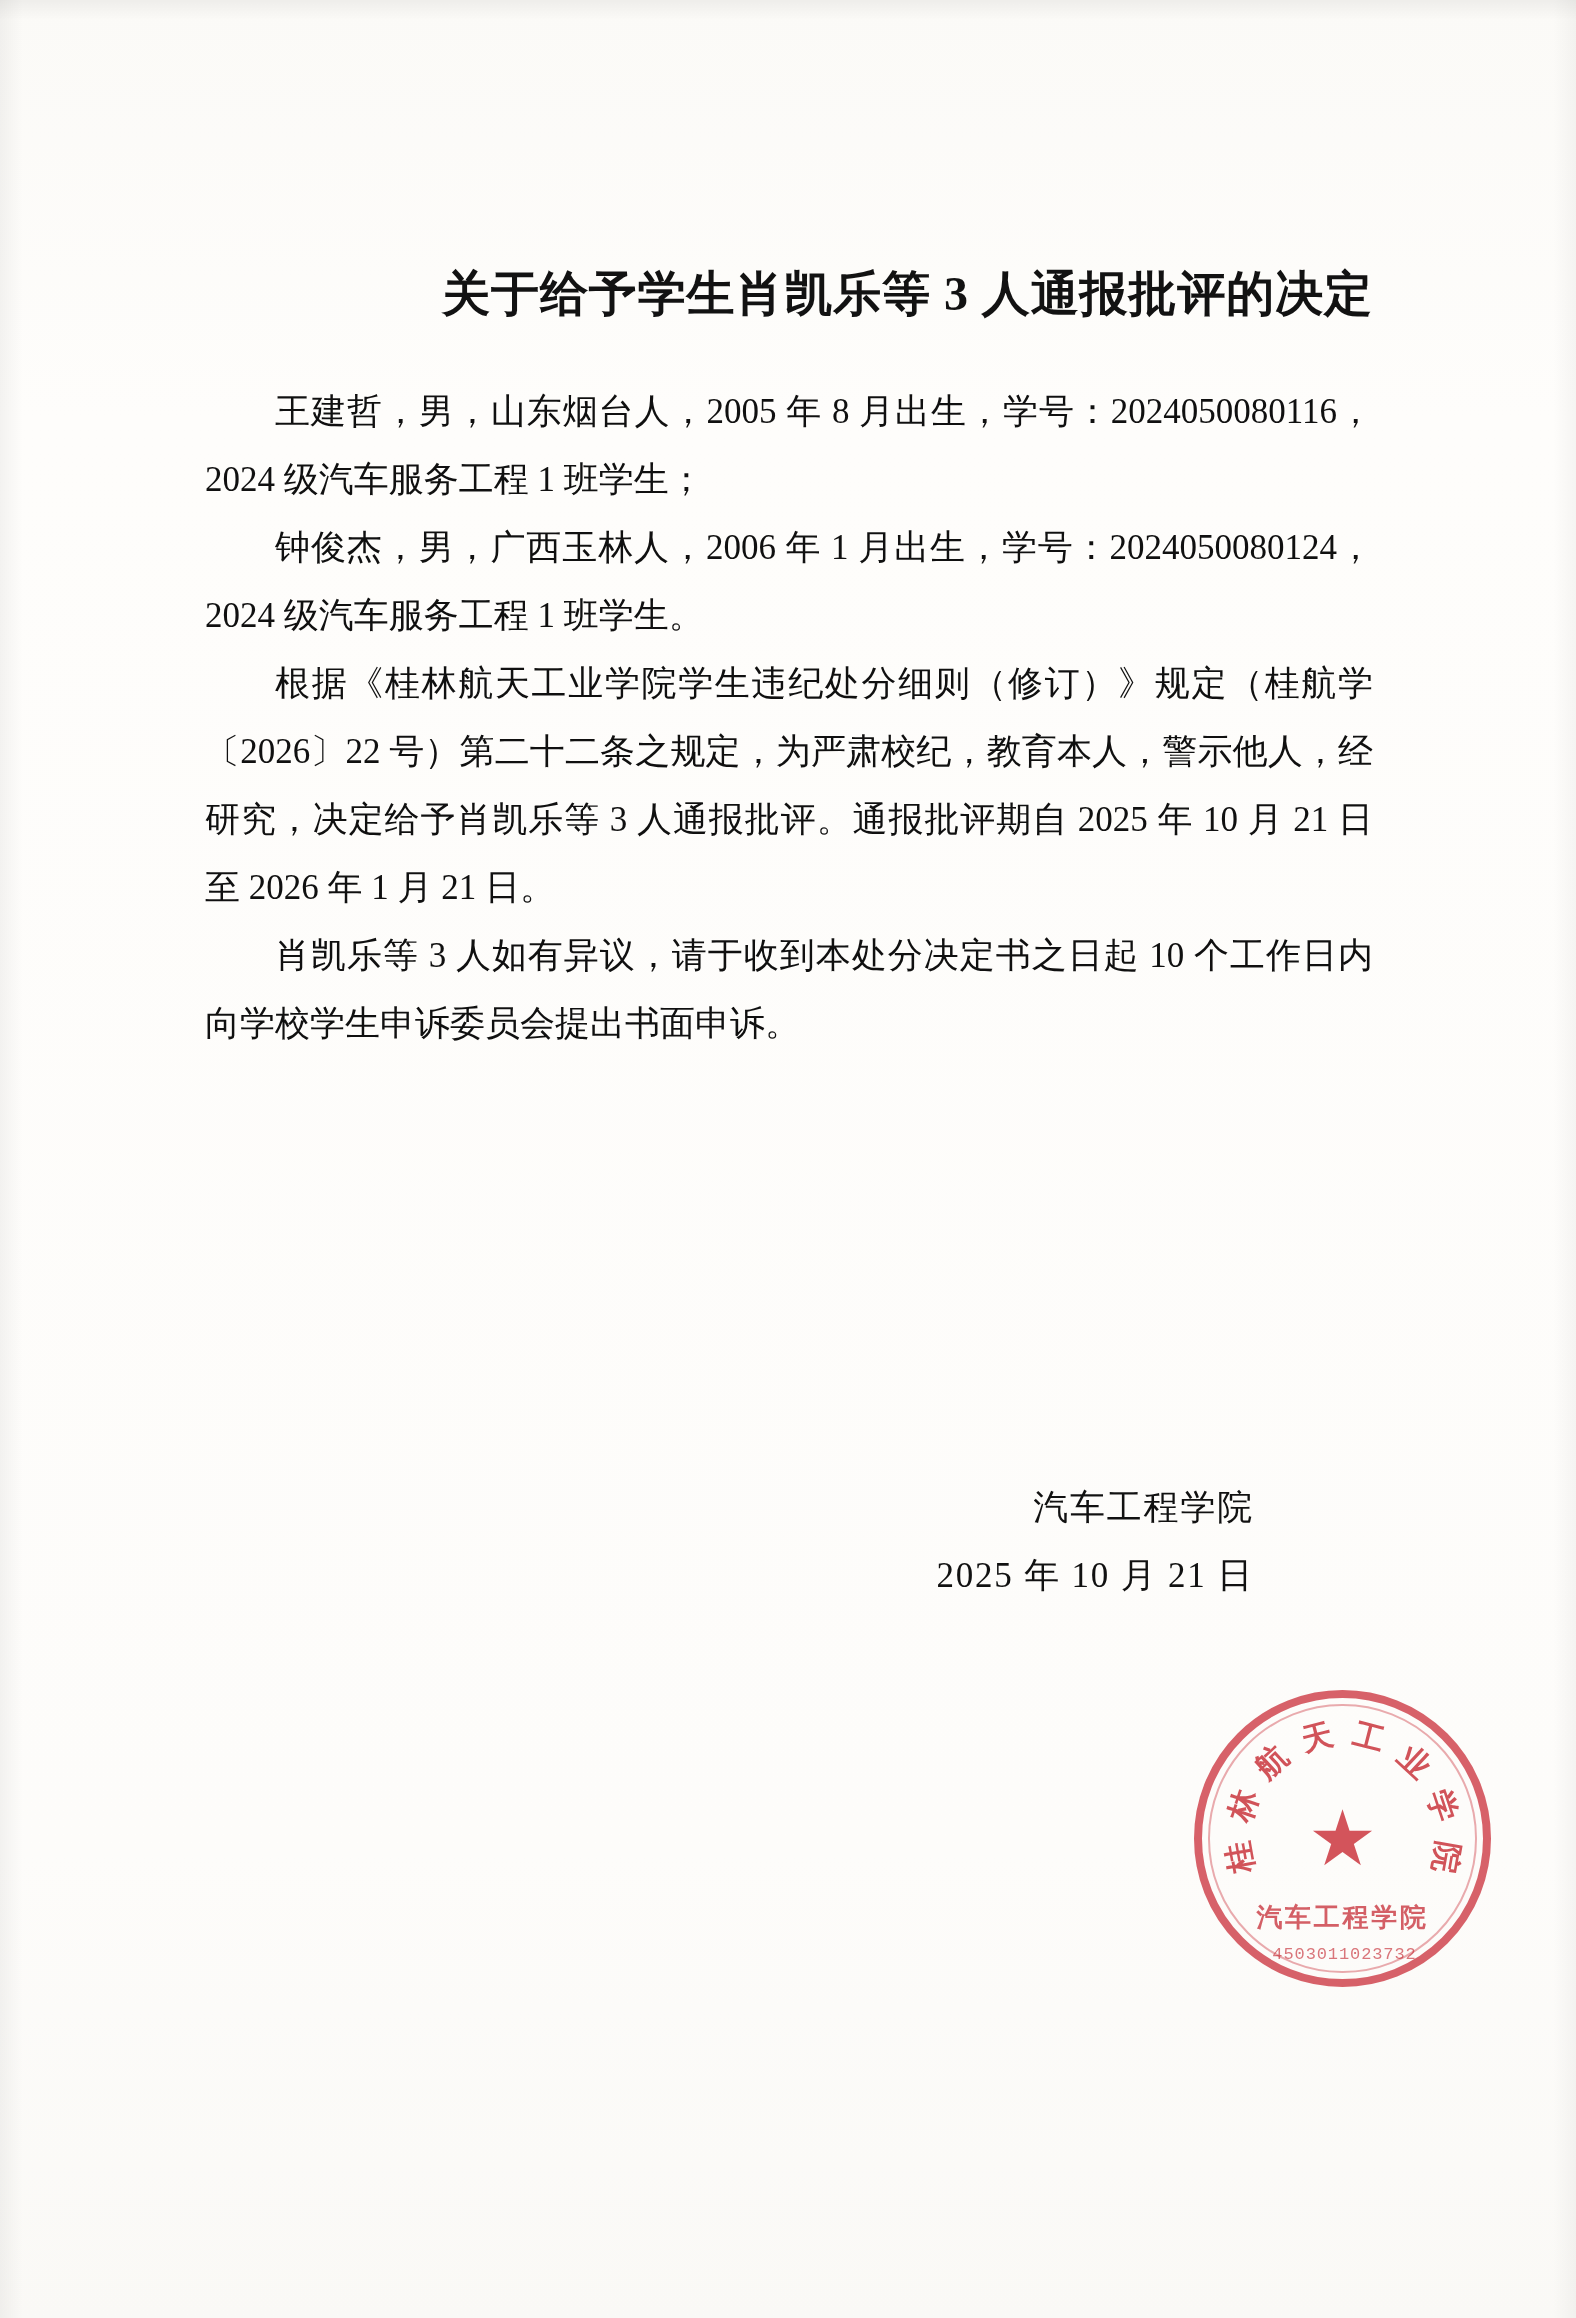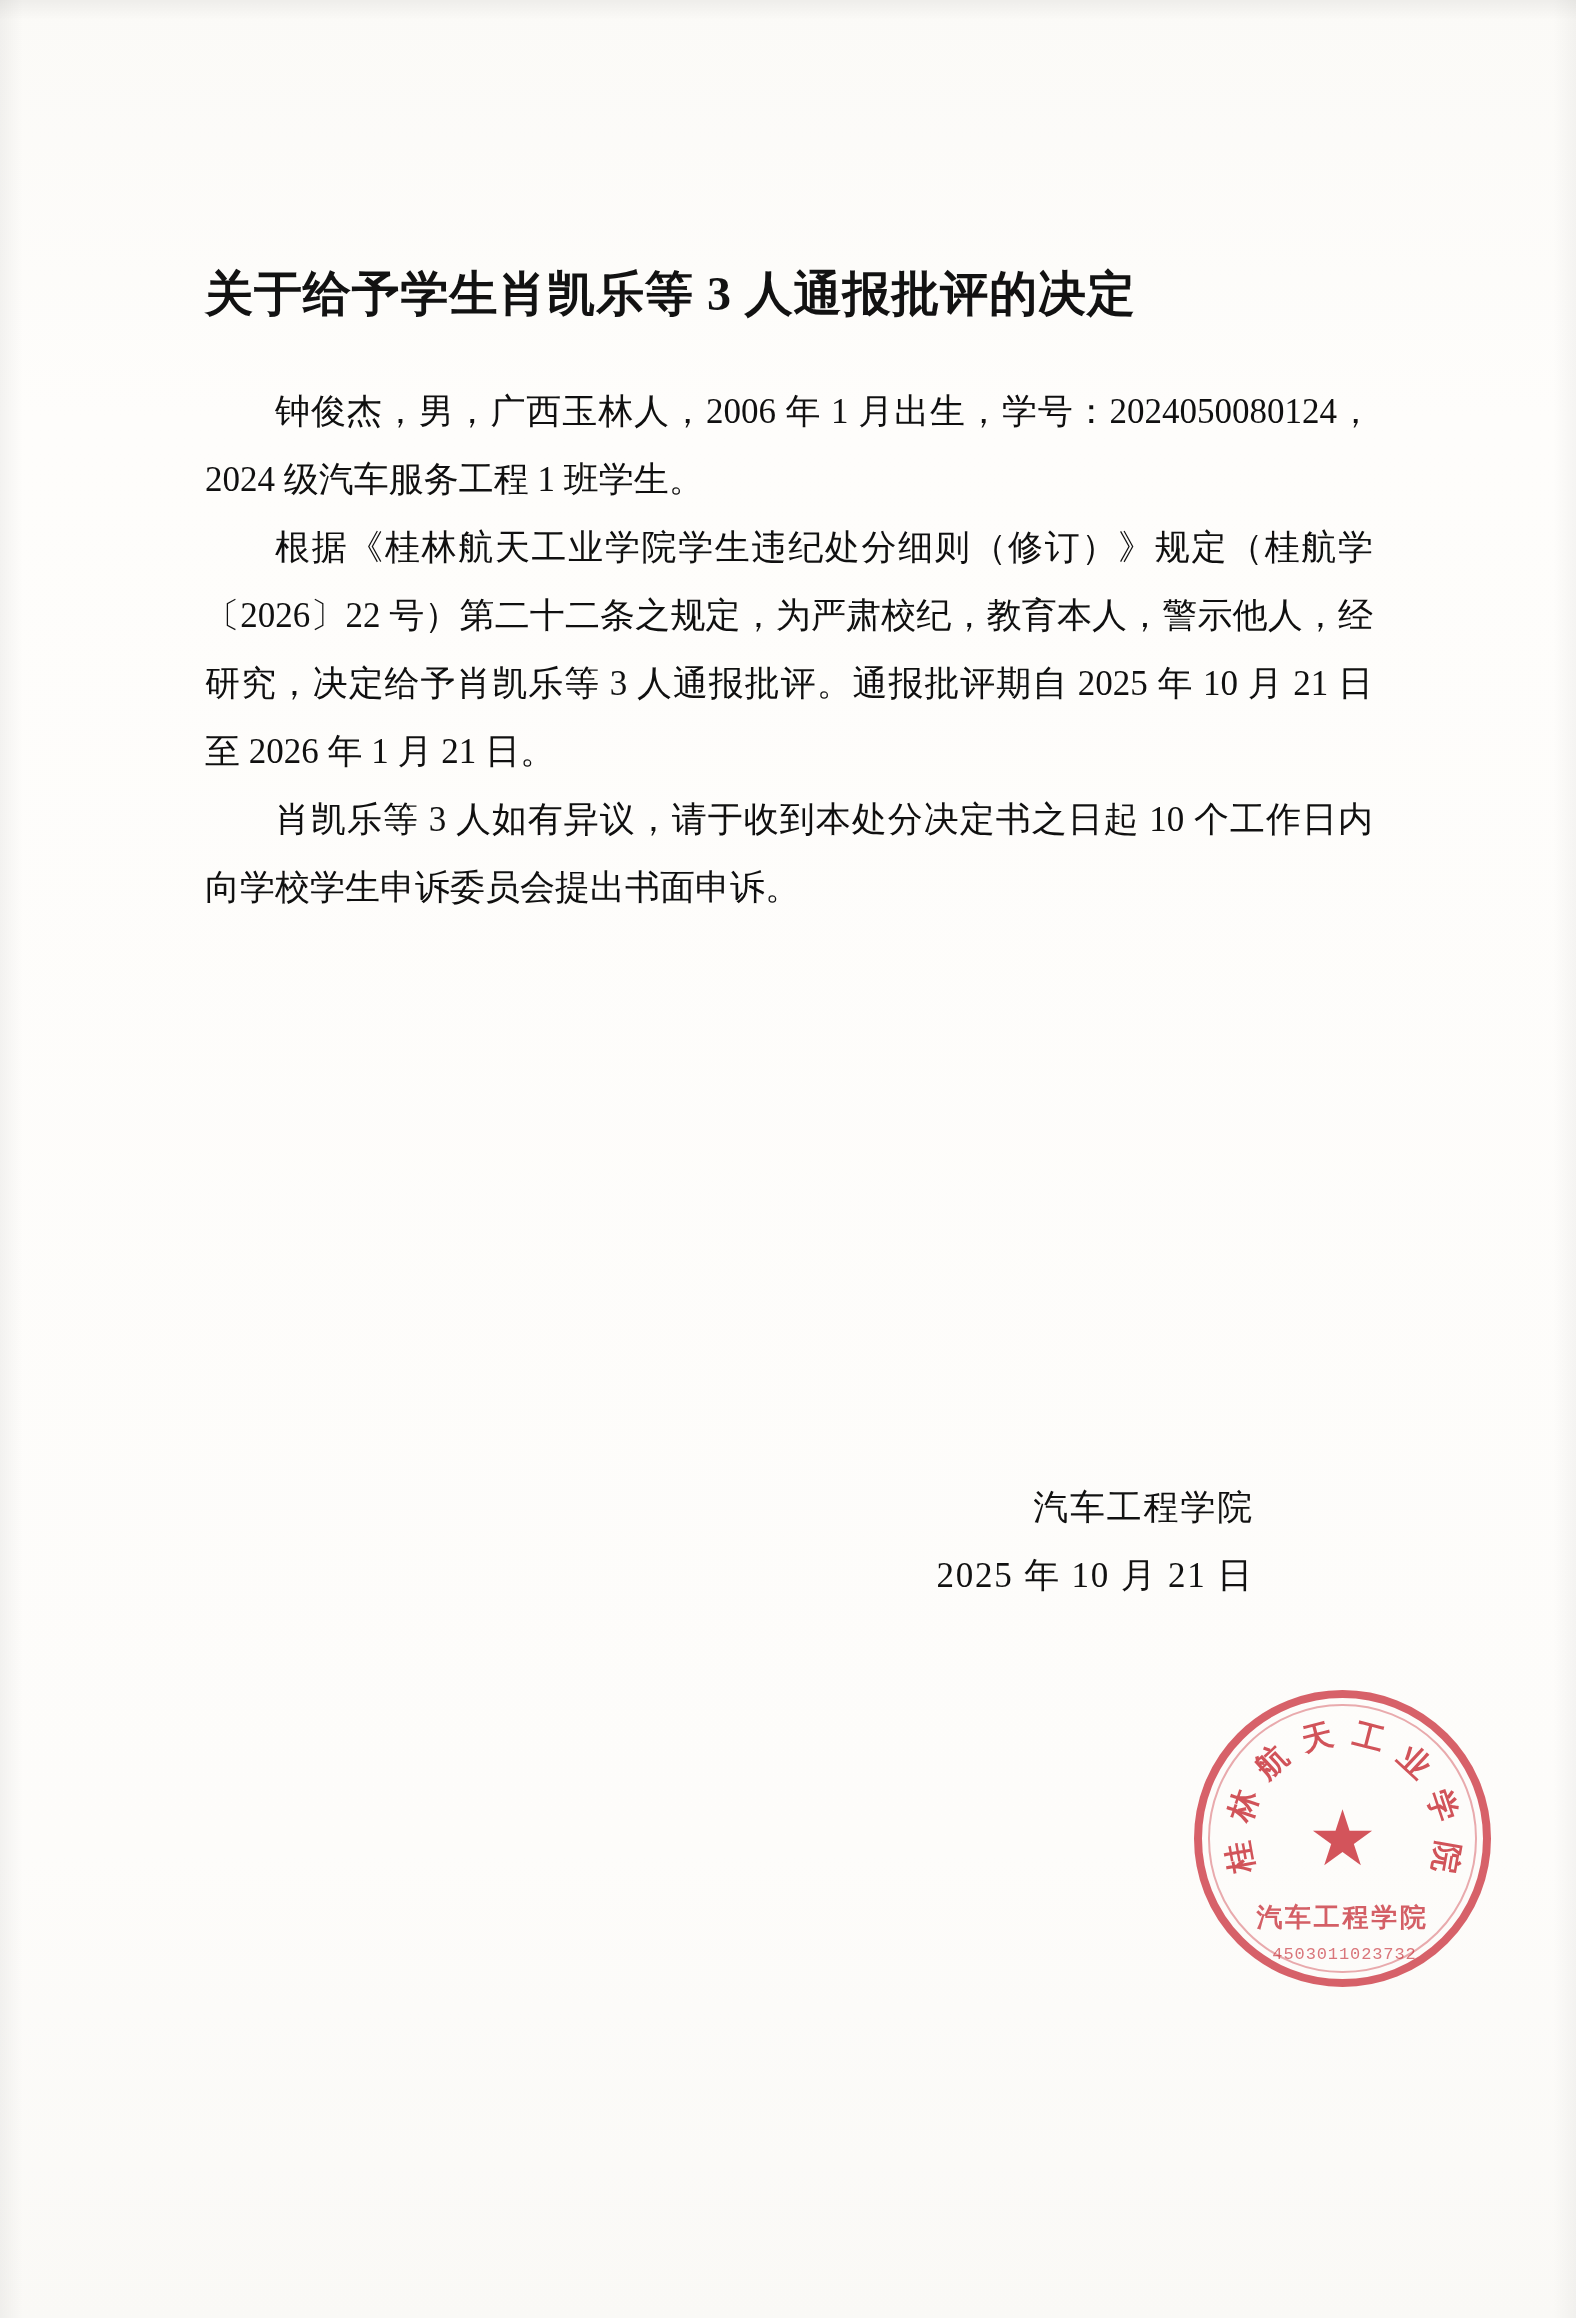--- a/index.html
+++ b/index.html
@@ -41,21 +41,21 @@
   .doc {
     position: absolute;
     left: 205px;
     top: 0;
     width: 1168px;
     height: 100%;
   }
 
   .doc-title {
     margin-top: 262px;
-    text-align: left;
+    text-align: right;
     font-size: 48px;
     font-weight: bold;
     letter-spacing: 0.9px;
     color: #121212;
     font-family: "Liberation Serif", "DejaVu Serif", serif;
   }
 
   .body-block {
     margin-top: 52px;
     font-size: 35px;
@@ -175,20 +175,21 @@
 <div class="paper"></div>
 <div class="scan-edge-left"></div>
 <div class="scan-edge-right"></div>
 <div class="scan-edge-top"></div>
 
 <div class="doc">
 
   <div class="doc-title">关于给予学生肖凯乐等 3 人通报批评的决定</div>
 
   <div class="body-block">
+    <p class="para">王建哲，男，山东烟台人，2005 年 8 月出生，学号：2024050080116，2024 级汽车服务工程 1 班学生；</p>
     <p class="para">钟俊杰，男，广西玉林人，2006 年 1 月出生，学号：2024050080124，2024 级汽车服务工程 1 班学生。</p>
     <p class="para justify-all">根据《桂林航天工业学院学生违纪处分细则（修订）》规定（桂航学〔2026〕22 号）第二十二条之规定，为严肃校纪，教育本人，警示他人，经研究，决定给予肖凯乐等 3 人通报批评。通报批评期自 2025 年 10 月 21 日至 2026 年 1 月 21 日。</p>
     <p class="para">肖凯乐等 3 人如有异议，请于收到本处分决定书之日起 10 个工作日内向学校学生申诉委员会提出书面申诉。</p>
   </div>
 
   <div class="sign-block">
     <span class="sign-org">汽车工程学院</span>
     <span class="sign-date">2025 年 10 月 21 日</span>
   </div>
 

